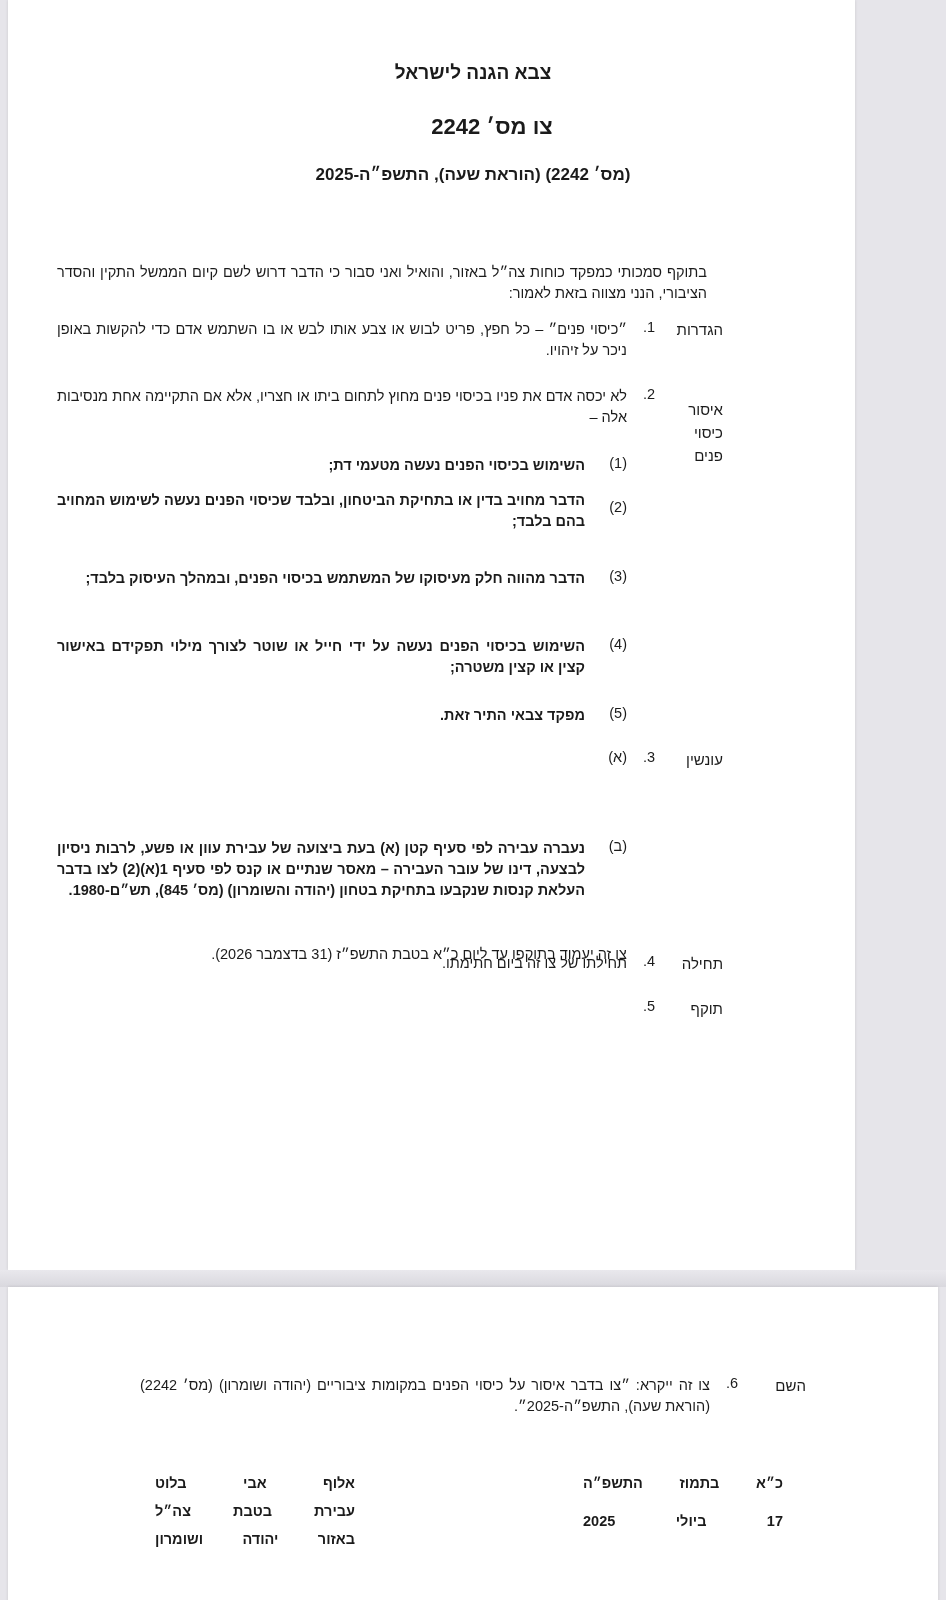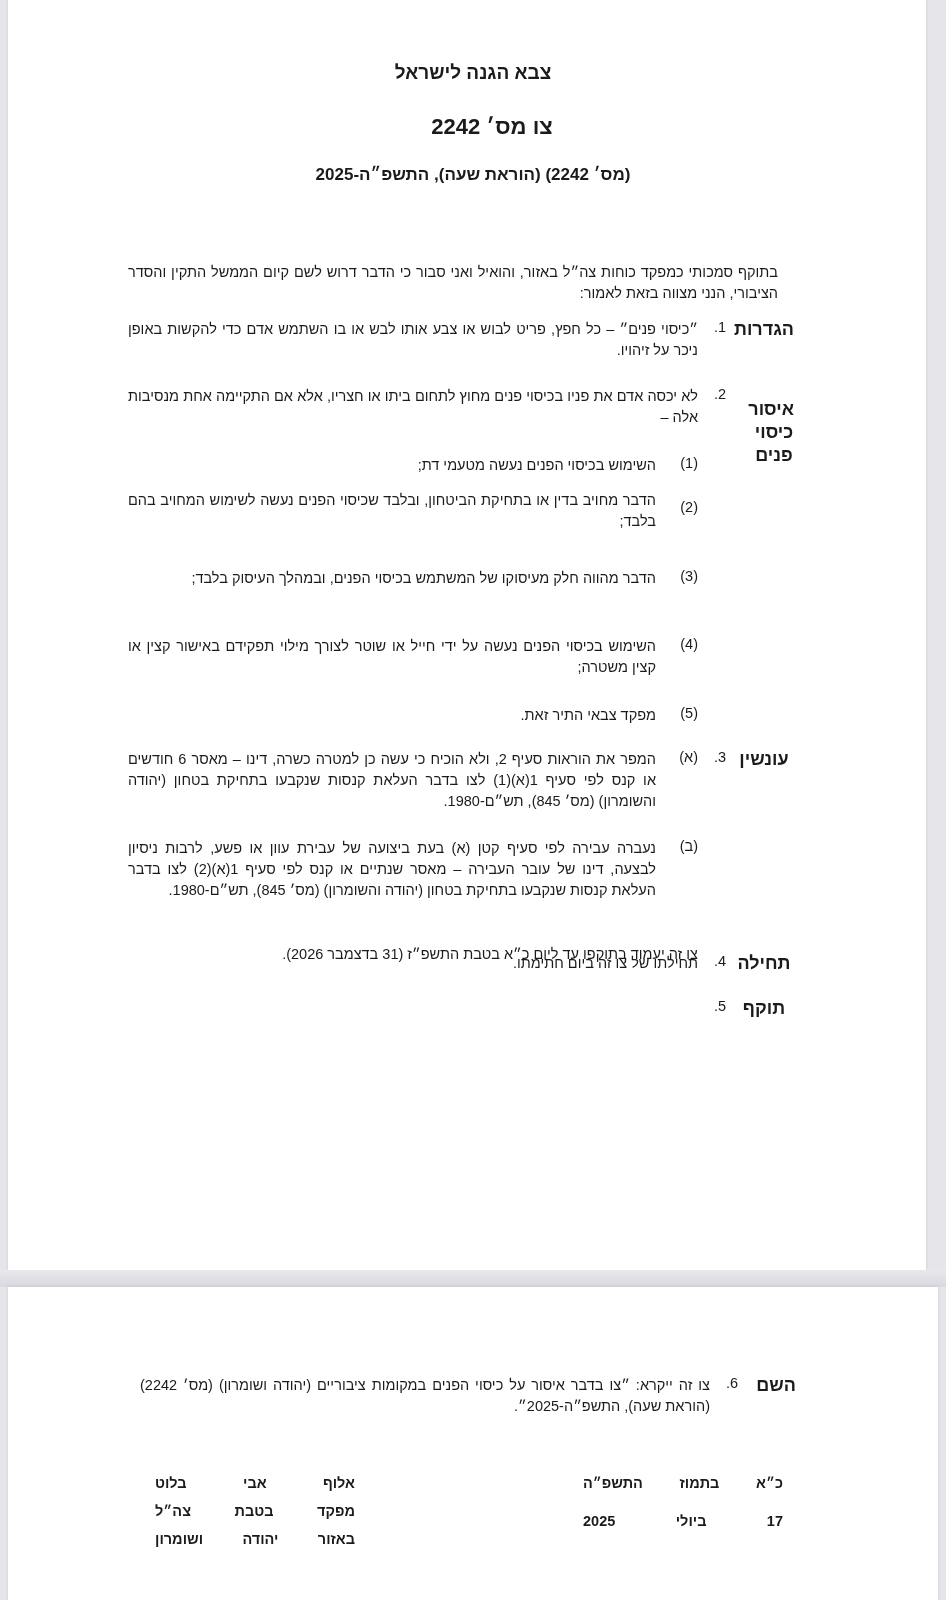--- a/index.html
+++ b/index.html
@@ -7,38 +7,38 @@
     width: 946px; height: 1600px; overflow: hidden;
     background: #e6e5ea;
     font-family: "Liberation Sans", "DejaVu Sans", sans-serif;
     color: #1b1b1b;
     position: relative;
   }
   .page {
     position: absolute; background: #ffffff;
     box-shadow: 0 0 3px rgba(0,0,0,0.12);
   }
-  .page1 { left: 8px; top: 0; width: 918px; height: 1270px; }
+  .page1 { left: 8px; top: 0; width: 812px; height: 1270px; padding-left: 35px; }
   .page2 { left: 8px; top: 1287px; width: 930px; height: 320px; }
   .page-gap {
     position: absolute; left: 0; top: 1270px; width: 946px; height: 17px;
     background: linear-gradient(#e9e8ed, #d9d8de);
   }
   .abs { position: absolute; }
   .hdr { width: 930px; left: 0; text-align: center; font-weight: bold; }
   .h1 { top: 62px; font-size: 19px; }
   .h2 { top: 114px; font-size: 22px; margin-left: 19px; }
   .h3 { top: 163px; font-size: 17px; line-height: 24px; }
   .para { font-size: 14.5px; line-height: 21px; text-align: justify; text-align-last: right; }
   .intro { top: 262px; right: 148px; width: 650px; }
-  .side { right: 132px; width: 60px; font-weight: bold; font-size: 18px; line-height: 23px; text-align: center; }
+  .side { right: 132px; width: 60px; font-weight: normal; font-size: 15px; line-height: 23px; text-align: right; }
   .num { right: 200px; width: 22px; font-size: 14.5px; text-align: right; }
   .body { right: 228px; width: 570px; }
   .subnum { right: 228px; width: 30px; font-size: 14.5px; text-align: right; }
-  .subbody { right: 270px; width: 528px; }
+  .subbody { right: 270px; width: 528px; font-weight: bold; }
 </style>
 </head>
 <body>
 
 <div class="page page1">
   <div class="abs hdr h1">צבא הגנה לישראל</div>
   <div class="abs hdr h2">צו מס׳ 2242</div>
   <div class="abs hdr h3">
     <div>(מס׳ 2242) (הוראת שעה), התשפ״ה-2025</div>
   </div>
@@ -64,21 +64,20 @@
 
   <div class="abs subnum" style="top:636px">(4)</div>
   <div class="abs para subbody" style="top:636px">השימוש בכיסוי הפנים נעשה על ידי חייל או שוטר לצורך מילוי תפקידם באישור קצין או קצין משטרה;</div>
 
   <div class="abs subnum" style="top:705px">(5)</div>
   <div class="abs para subbody" style="top:705px">מפקד צבאי התיר זאת.</div>
 
   <div class="abs side" style="top:748px">עונשין</div>
   <div class="abs num" style="top:749px">3.</div>
   <div class="abs subnum" style="top:749px">(א)</div>
-  <div class="abs para subbody" style="top:749px">המפר את הוראות סעיף 2, ולא הוכיח כי עשה כן למטרה כשרה, דינו – מאסר 6 חודשים או קנס לפי סעיף 1(א)(1) לצו בדבר העלאת קנסות שנקבעו בתחיקת בטחון (יהודה והשומרון) (מס׳ 845), תש״ם-1980.</div>
 
   <div class="abs subnum" style="top:838px">(ב)</div>
   <div class="abs para subbody" style="top:838px">נעברה עבירה לפי סעיף קטן (א) בעת ביצועה של עבירת עוון או פשע, לרבות ניסיון לבצעה, דינו של עובר העבירה – מאסר שנתיים או קנס לפי סעיף 1(א)(2) לצו בדבר העלאת קנסות שנקבעו בתחיקת בטחון (יהודה והשומרון) (מס׳ 845), תש״ם-1980.</div>
 
   <div class="abs side" style="top:952px">תחילה</div>
   <div class="abs num" style="top:953px">4.</div>
   <div class="abs para body" style="top:953px">תחילתו של צו זה ביום חתימתו.</div>
 
   <div class="abs side" style="top:997px">תוקף</div>
   <div class="abs num" style="top:998px">5.</div>
@@ -105,21 +104,21 @@
     </div>
   </div>
 
   <div class="abs" style="top:188px; right:583px; width:200px; font-weight:bold; font-size:14.5px;">
     <div style="display:flex; justify-content:space-between; height:28px;">
       <span>אלוף</span>
       <span>אבי</span>
       <span>בלוט</span>
     </div>
     <div style="display:flex; justify-content:space-between; height:28px;">
-      <span>מפקד</span>
+      <span>עבירת</span>
       <span>בטבת</span>
       <span>צה״ל</span>
     </div>
     <div style="display:flex; justify-content:space-between; height:28px;">
       <span>באזור</span>
       <span>יהודה</span>
       <span>ושומרון</span>
     </div>
   </div>
 </div>

